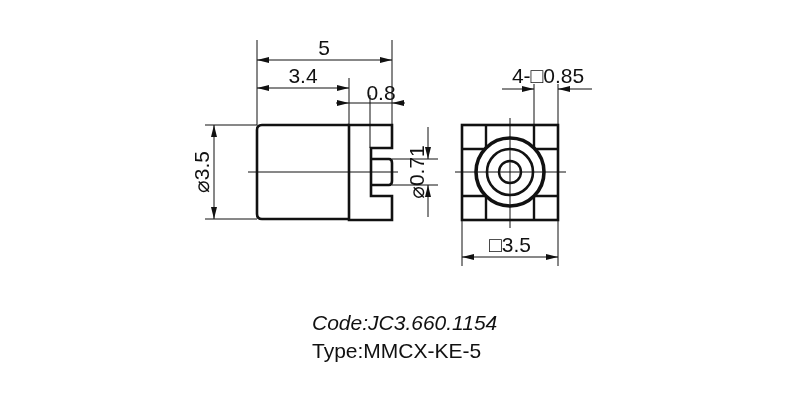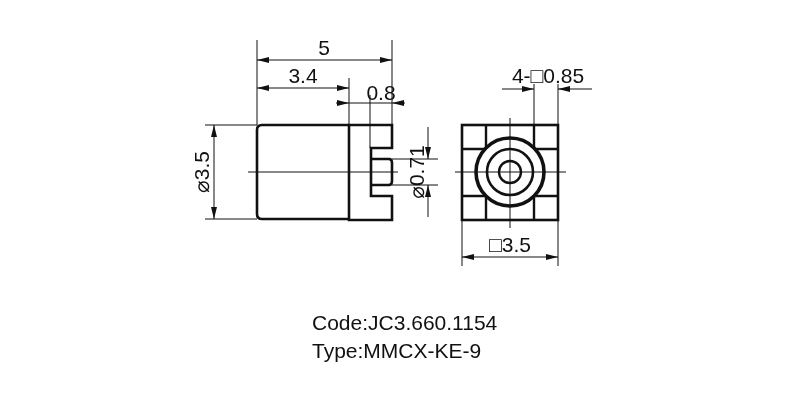--- a/index.html
+++ b/index.html
@@ -1,20 +1,20 @@
 <!DOCTYPE html>
 <html><head>
 <meta charset="utf-8">
 <style>
   html, body { margin: 0; padding: 0; background: #ffffff; }
   body { width: 800px; height: 400px; position: relative; overflow: hidden; }
   #drawing { position: absolute; left: 0; top: 0; width: 800px; height: 400px; }
   .dimtext { font-family: "Liberation Sans", sans-serif; font-size: 21px; fill: #111; }
   .caption { position: absolute; left: 312px; font-family: "Liberation Sans", sans-serif; font-size: 21px; color: #111; white-space: nowrap; }
-  #code-line { top: 311px; }
+  #code-line { top: 311px; font-style: italic; }
   #type-line { top: 339px; }
 </style>
 </head>
 <body>
 
 <svg id="drawing" viewBox="0 0 800 400" xmlns="http://www.w3.org/2000/svg">
   <defs>
     <marker id="arr" markerWidth="12" markerHeight="6" refX="12" refY="3" orient="auto-start-reverse" markerUnits="userSpaceOnUse">
       <path d="M0,0 L12,3 L0,6 Z" fill="#111"></path>
     </marker>
@@ -80,13 +80,13 @@
     <line x1="462" y1="220" x2="462" y2="266" stroke-width="1"></line>
     <line x1="558" y1="220" x2="558" y2="266" stroke-width="1"></line>
     <line x1="462" y1="257" x2="558" y2="257" stroke-width="1" marker-start="url(#arr)" marker-end="url(#arr)"></line>
   </g>
 
   <text class="dimtext" x="548" y="83" text-anchor="middle">4-□0.85</text>
   <text class="dimtext" x="510" y="252" text-anchor="middle">□3.5</text>
 </svg>
 
 <div class="caption" id="code-line">Code:JC3.660.1154</div>
-<div class="caption" id="type-line">Type:MMCX-KE-9</div>
+<div class="caption" id="type-line">Type:MMCX-KE-5</div>
 
 </body></html>

